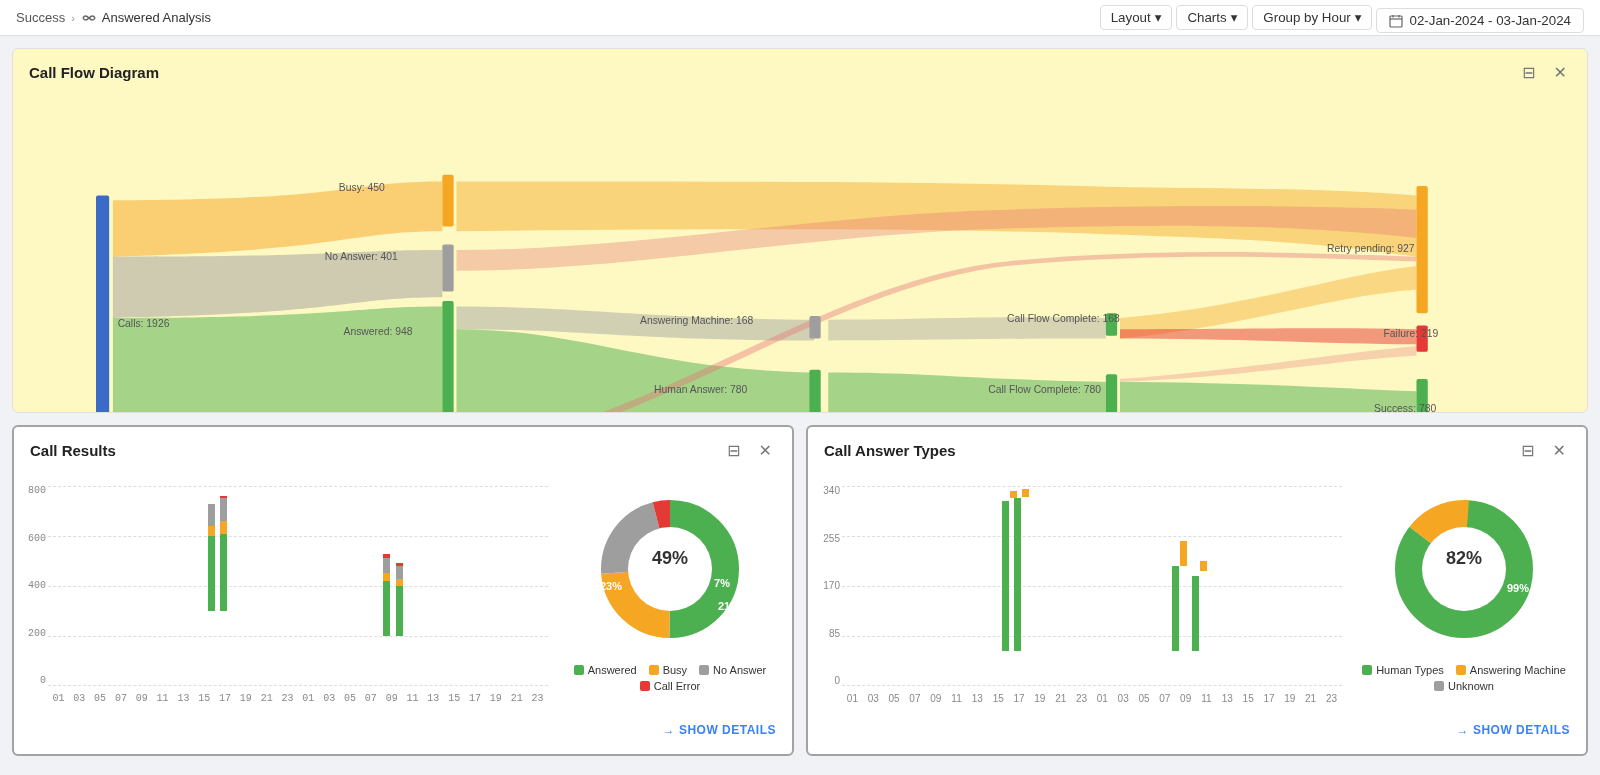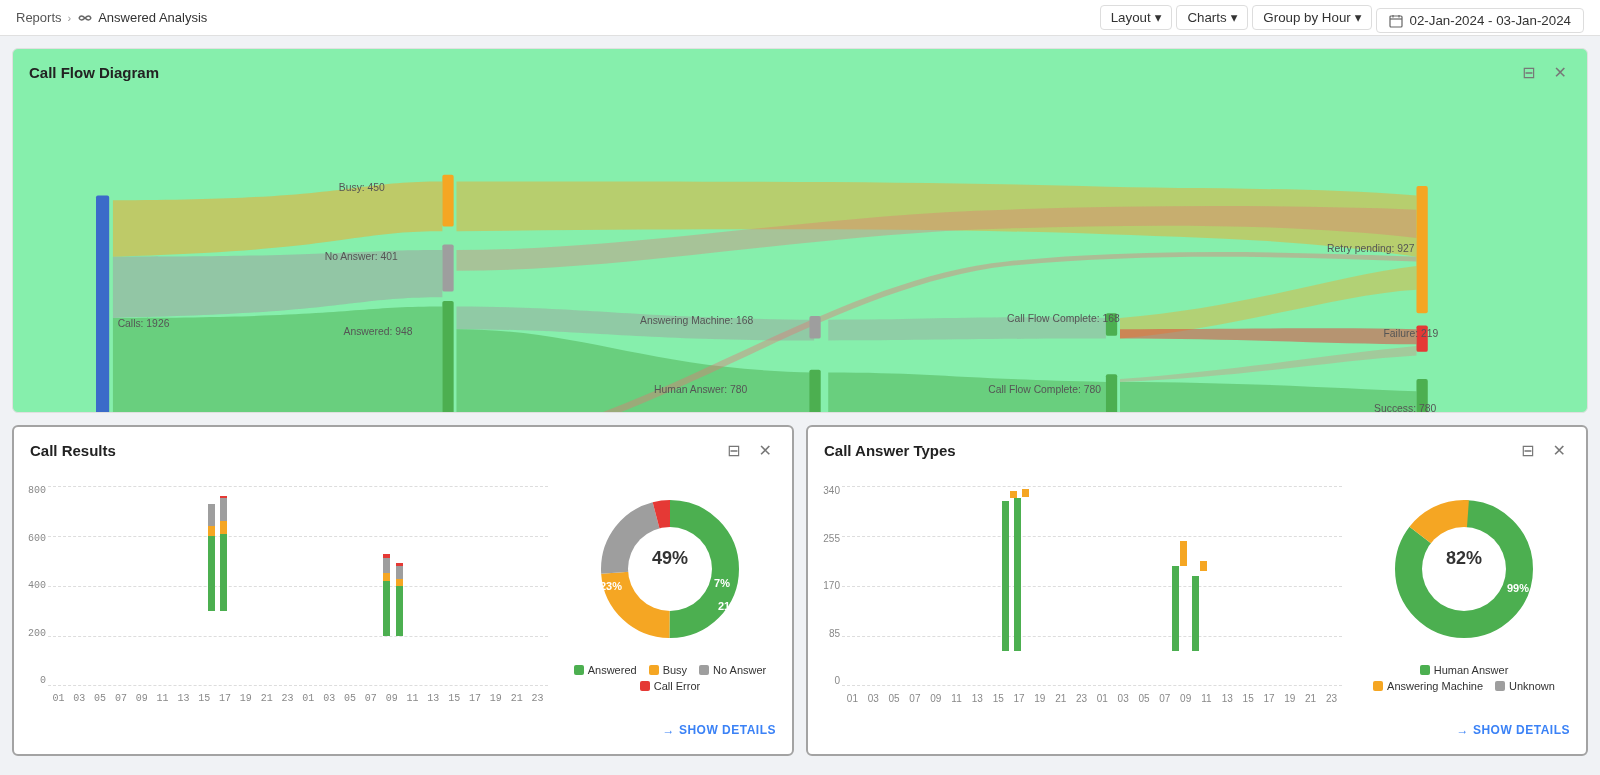--- a/index.html
+++ b/index.html
@@ -20,21 +20,21 @@
     .nav-left .chevron { color: #999; font-size: 11px; }
     .nav-left .campaign { display: flex; align-items: center; gap: 5px; color: #333; font-weight: 500; }
     .nav-right { display: flex; align-items: center; gap: 4px; font-size: 13px; }
     .nav-btn { display: flex; align-items: center; gap: 4px; padding: 4px 10px; border: 1px solid #ddd; border-radius: 4px; background: #fff; cursor: pointer; color: #333; }
     .date-btn { display: flex; align-items: center; gap: 6px; padding: 4px 12px; border: 1px solid #ddd; border-radius: 4px; background: #fff; cursor: pointer; color: #333; margin-top: 6px; }
 
     
     .main { padding: 12px; display: flex; flex-direction: column; gap: 12px; }
 
     
-    .card { background: #86efac; border: 1px solid #e0e0e0; border-radius: 6px; overflow: hidden; }
+    .card { background: #fef9c3; border: 1px solid #e0e0e0; border-radius: 6px; overflow: hidden; }
 
     
     .card-header { display: flex; align-items: center; justify-content: space-between; padding: 12px 16px 8px; }
     .card-title { font-size: 15px; font-weight: 600; color: #222; }
     .card-actions { display: flex; align-items: center; gap: 10px; }
     .icon-btn { background: none; border: none; cursor: pointer; color: #777; font-size: 16px; padding: 2px 4px; }
 
     
     .sankey-container { position: relative; height: 320px; overflow: hidden; }
     .sankey-svg { width: 100%; height: 100%; }
@@ -57,21 +57,21 @@
     .chart-area-wrap { position: relative; flex: 1; padding-left: 34px; padding-bottom: 20px; padding-top: 6px; }
 
     .y-labels { position: absolute; left: 0; bottom: 20px; top: 6px; width: 32px; display: flex; flex-direction: column; justify-content: space-between; align-items: flex-end; }
     .y-label { font-size: 10px; color: #888; line-height: 1; }
   </style>
 </head>
 <body>
 
 <div class="top-nav">
   <div class="nav-left">
-    <span class="reports-link">Reports</span>
+    <span class="reports-link">Success</span>
     <span class="chevron">›</span>
     <span class="campaign">
       <svg width="16" height="16" viewBox="0 0 16 16" fill="none">
         <path d="M2 8 Q4 4 8 8 Q12 12 14 8" stroke="#666" stroke-width="1.5" fill="none"></path>
         <path d="M2 8 Q4 12 8 8 Q12 4 14 8" stroke="#666" stroke-width="1.5" fill="none"></path>
       </svg>
       <span>Answered Analysis</span>
     </span>
   </div>
   <div class="nav-right">
@@ -382,21 +382,21 @@
             <circle cx="75" cy="75" r="42" fill="white"></circle>
             <text x="75" y="70" text-anchor="middle" font-size="18" font-weight="bold" fill="#333">82%</text>
           </svg>
           <div style="position:relative;width:150px;height:0;">
             <span style="position:absolute;top:-110px;left:50px;font-size:11px;font-weight:600;color:#fff;">82%</span>
             <span style="position:absolute;top:-70px;right:10px;font-size:11px;font-weight:600;color:#fff;">99%</span>
           </div>
           <div class="donut-legend" style="margin-top:4px;">
             <div class="legend-item">
               <div class="legend-dot" style="background:#4caf50;"></div>
-              <span>Human Answer</span>
+              <span>Human Types</span>
             </div>
             <div class="legend-item">
               <div class="legend-dot" style="background:#f5a623;"></div>
               <span>Answering Machine</span>
             </div>
             <div class="legend-item">
               <div class="legend-dot" style="background:#9e9e9e;"></div>
               <span>Unknown</span>
             </div>
           </div>

